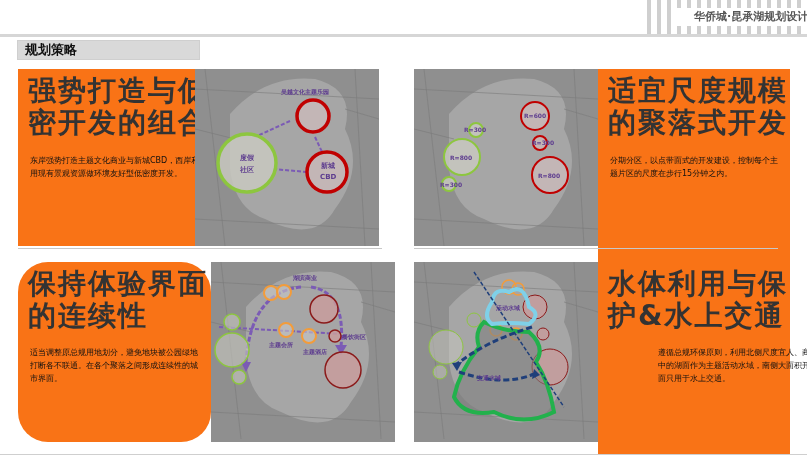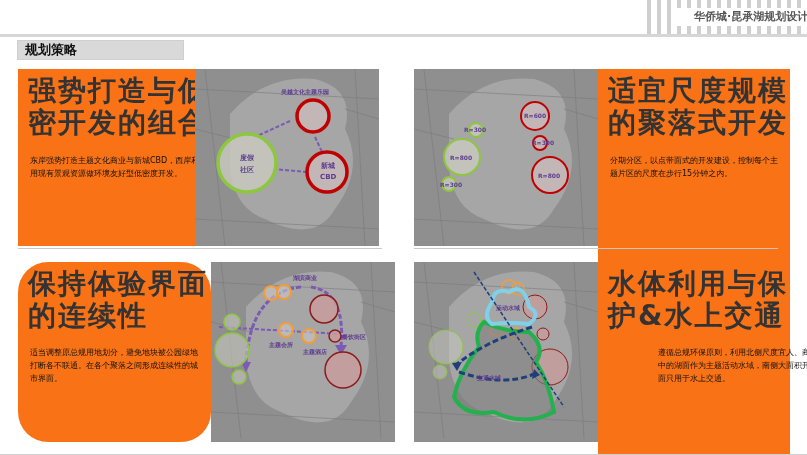--- a/index.html
+++ b/index.html
@@ -3,21 +3,21 @@
 <meta charset="utf-8">
 <style>
   html, body { margin:0; padding:0; }
   body { width:807px; height:455px; background:#ffffff; position:relative; overflow:hidden;
          font-family:"DejaVu Sans","Liberation Sans",sans-serif; }
   .stripes { position:absolute; top:0; left:647px; width:160px; height:34px;
     background:repeating-linear-gradient(90deg,#cfcfcf 0 4px,#ffffff 4px 10px); }
   .brand { position:absolute; top:8px; left:672px; height:18px; padding:0 22px; background:#fff;
     font-size:11px; font-weight:bold; color:#555; line-height:18px; white-space:nowrap; }
   .topline { position:absolute; top:34px; left:0; width:807px; height:3px; background:#d6d6d6; }
-  .section { position:absolute; top:40px; left:17px; width:167px; height:20px; background:#d9d9d9;
+  .section { position:absolute; top:40px; left:17px; width:183px; height:20px; background:#d9d9d9;
     border:1px solid #cfcfcf; box-sizing:border-box; font-size:13px; font-weight:bold; color:#111;
     padding-left:7px; line-height:18px; }
   .panel-text { position:absolute; background:#f97316; width:193px; }
   .panel-text .title { position:absolute; left:10px; top:6px; width:180px; font-size:28px; font-weight:bold;
     color:#333; line-height:32px; letter-spacing:2px; }
   .panel-text .desc { position:absolute; left:12px; width:175px; font-size:8px; color:#111; line-height:13px; }
   .map { position:absolute; width:184px; overflow:hidden; }
   .map svg { display:block; }
   .bottomline { position:absolute; left:18px; width:364px; height:1px; background:#c8c8c8; }
   .footline { position:absolute; top:454px; left:0; width:807px; height:1px; background:#cfcfcf; }

